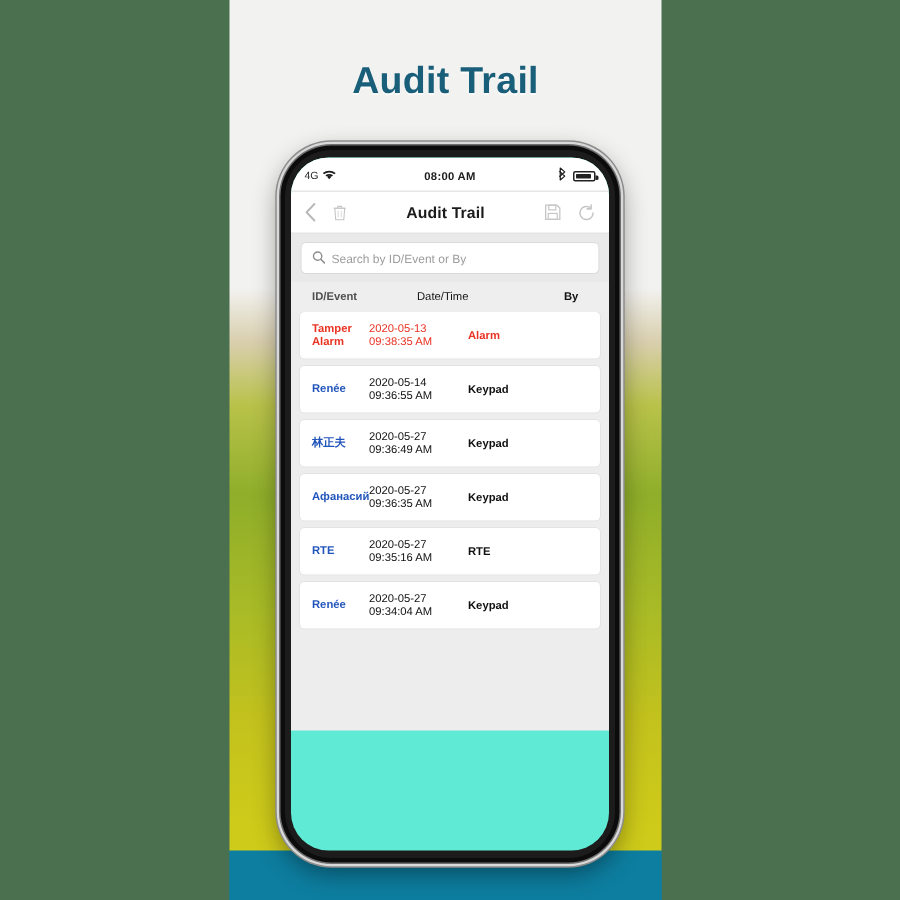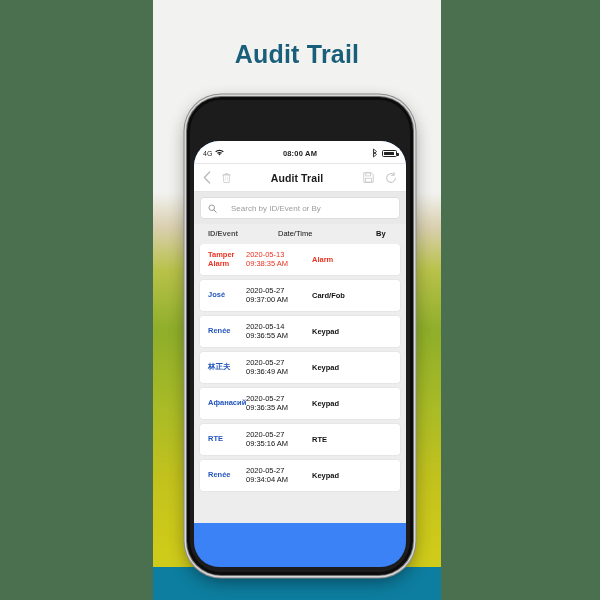--- a/index.html
+++ b/index.html
@@ -58,23 +58,22 @@
     overflow:hidden;
   }
   #phone-inner-ring{
     position:absolute;left:3px;top:3px;right:3px;bottom:3px;
     border-radius:31px;
     background:#1c1c1c;
   }
   #screen{
     position:absolute;left:7px;top:8px;right:7px;bottom:8px;
     border-radius:25px;
-    background:#3b82f6;
+    background:#5eead4;
     overflow:hidden;
-    margin-top:36px;
   }
 
   
   #statusbar{
     height:20px;display:flex;align-items:center;
     padding:2px 9px 0 9px;
     font-size:7px;color:#1d1d1d;
     border-bottom:1px solid #e6e6e6;
     background:#fff;
   }
@@ -108,21 +107,21 @@
   }
   .gap-l{margin-right:11px;}
   .gap-r{margin-left:11px;}
 
   
   #search-wrap{
     background:#e9e9e9;padding:6px 7px 6px 7px;
   }
   #search-box{
     background:#fff;border-radius:3px;height:20px;
-    display:flex;align-items:center;padding:0 7px;gap:12px;
+    display:flex;align-items:center;padding:0 7px;gap:2px;
     box-shadow:0 0 0 .5px #d5d5d5;
   }
   #search-input{
     border:0;outline:0;flex:1;font-size:8px;color:#9a9a9a;
     font-family:"Liberation Sans", sans-serif;background:transparent;
   }
   #search-input::placeholder{color:#9d9d9d;}
 
   
   #col-head{
@@ -235,25 +234,20 @@
       <span class="c3">By</span>
     </div>
 
     <div id="list">
         <div class="row alert">
           <div class="c1">Tamper Alarm</div>
           <div class="c2">2020-05-13 09:38:35 AM</div>
           <div class="c3">Alarm</div>
         </div>
         <div class="row">
-          <div class="c1 name-link">José</div>
-          <div class="c2">2020-05-27 09:37:00 AM</div>
-          <div class="c3">Card/Fob</div>
-        </div>
-        <div class="row">
           <div class="c1 name-link">Renée</div>
           <div class="c2">2020-05-14 09:36:55 AM</div>
           <div class="c3">Keypad</div>
         </div>
         <div class="row">
           <div class="c1 name-link">林正夫</div>
           <div class="c2">2020-05-27 09:36:49 AM</div>
           <div class="c3">Keypad</div>
         </div>
         <div class="row">

